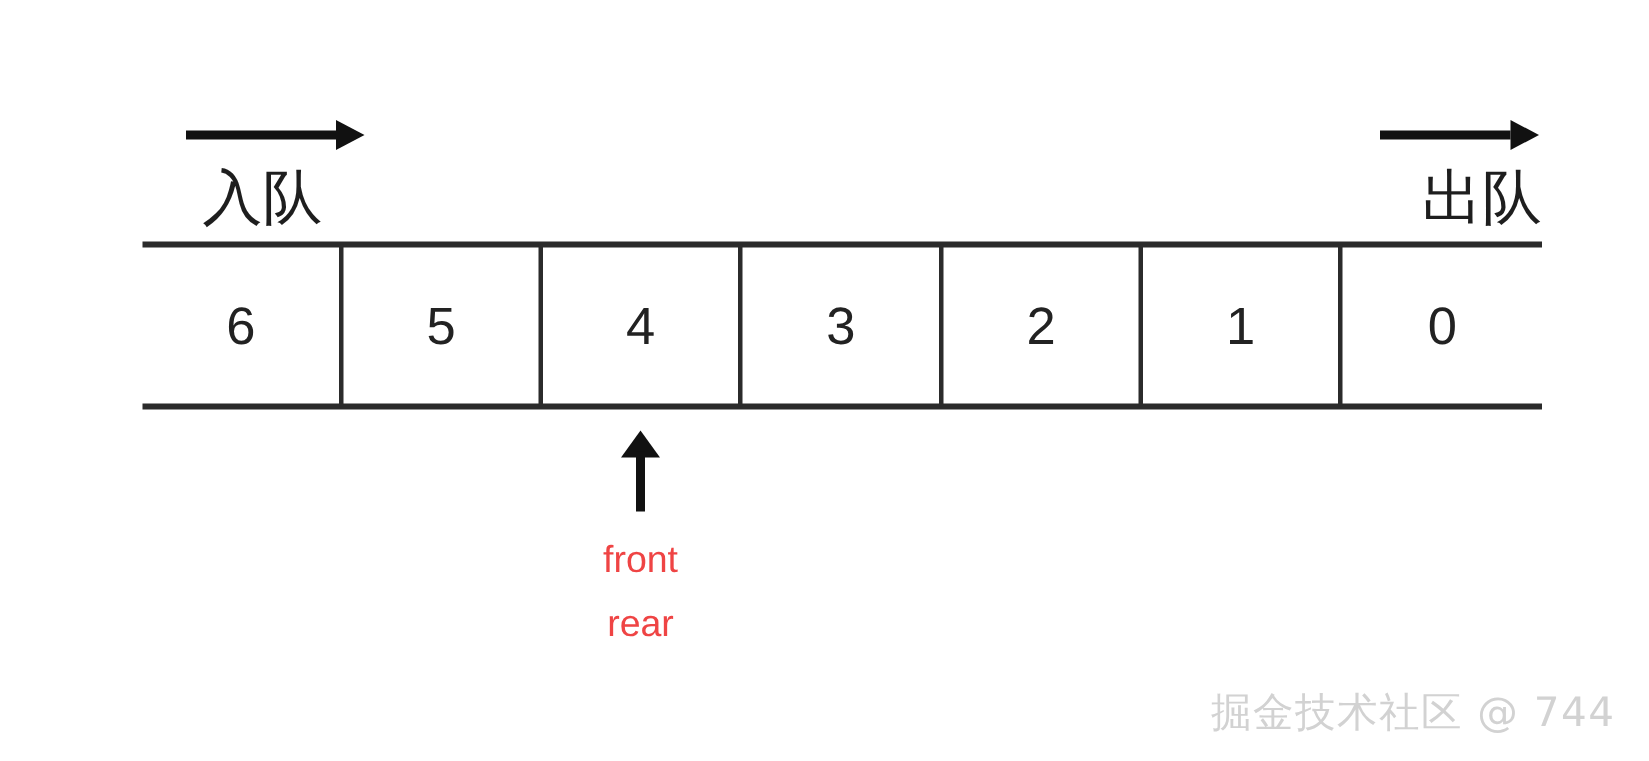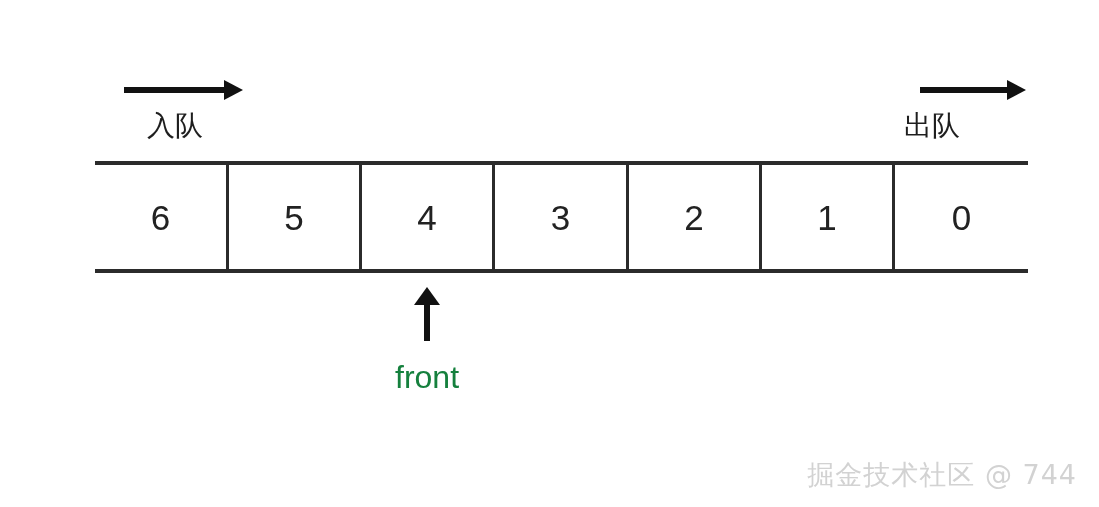--- a/index.html
+++ b/index.html
@@ -70,21 +70,21 @@
     width: 0;
     height: 0;
     border-top: 10px solid transparent;
     border-bottom: 10px solid transparent;
     border-left: 19px solid #111111;
   }
 
   .h-label {
     position: absolute;
     font-family: "DejaVu Sans", sans-serif;
-    font-size: 28px;
+    font-size: 40px;
     color: #1e1e1e;
     text-align: center;
     line-height: 1;
     white-space: nowrap;
   }
 
   
   .v-arrow {
     position: absolute;
     width: 26px;
@@ -104,22 +104,22 @@
     width: 0;
     height: 0;
     border-left: 13px solid transparent;
     border-right: 13px solid transparent;
     border-bottom: 18px solid #111111;
   }
 
   .pointer-label {
     position: absolute;
     font-family: "Liberation Sans", sans-serif;
-    font-size: 32px;
-    color: #15803d;
+    font-size: 25px;
+    color: #ef4444;
     text-align: center;
     line-height: 1;
     white-space: nowrap;
   }
 
   
   .watermark {
     position: absolute;
     right: 22px;
     top: 457px;
@@ -138,21 +138,21 @@
   <div class="h-arrow" style="left:124px; top:80px; width:119px;">
     <div class="shaft" style="width:100px;"></div>
     <div class="head" style="left:100px;"></div>
   </div>
   <div class="h-label" style="left:115px; top:112px; width:120px;">入队</div>
 
   <div class="h-arrow" style="left:920px; top:80px; width:105px;">
     <div class="shaft" style="width:87px;"></div>
     <div class="head" style="left:87px;"></div>
   </div>
-  <div class="h-label" style="left:872px; top:112px; width:120px;">出队</div>
+  <div class="h-label" style="left:928px; top:112px; width:120px;">出队</div>
 
   <div class="rail top"></div>
   <div class="rail bottom"></div>
 
   <div class="divider" style="left:226px;"></div>
   <div class="divider" style="left:359px;"></div>
   <div class="divider" style="left:492px;"></div>
   <div class="divider" style="left:626px;"></div>
   <div class="divider" style="left:759px;"></div>
   <div class="divider" style="left:892px;"></div>
@@ -177,16 +177,17 @@
   </div>
   <div class="cell" style="left:895px; width:133px;">
     <span class="cell-value">0</span>
   </div>
 
   <div class="v-arrow" style="left:414px; top:287px; height:54px;">
     <div class="head"></div>
     <div class="shaft"></div>
   </div>
   <div class="pointer-label" style="left:367px; top:361px; width:120px;">front</div>
+  <div class="pointer-label" style="left:367px; top:404px; width:120px;">rear</div>
 
   <div class="watermark">掘金技术社区 @ 744</div>
 
 </div>
 
 </body></html>

